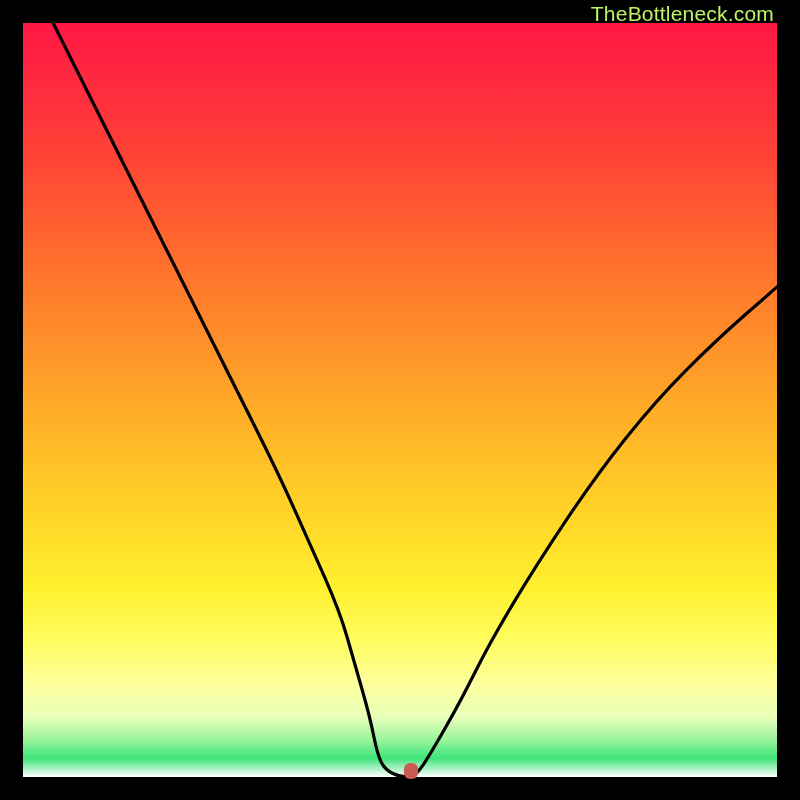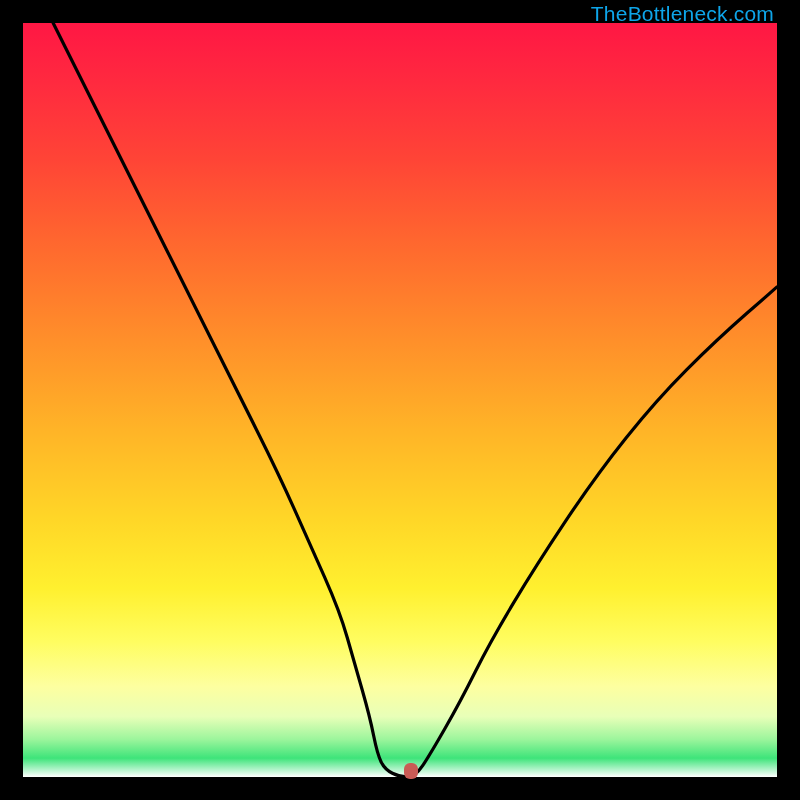--- a/index.html
+++ b/index.html
@@ -39,21 +39,21 @@
       #e8ffb8 92%,
       #9cf59c 95%,
       #3ee47a 97.5%,
       #ffffff 100%
     );
   }
   .watermark {
     position: absolute;
     top: 2px;
     right: 26px;
-    color: #0ea5e9;
+    color: #bef264;
     font-size: 21px;
     font-weight: 500;
     letter-spacing: 0.2px;
     user-select: none;
   }
   svg.curve {
     position: absolute;
     left: 0;
     top: 0;
     width: 754px;

